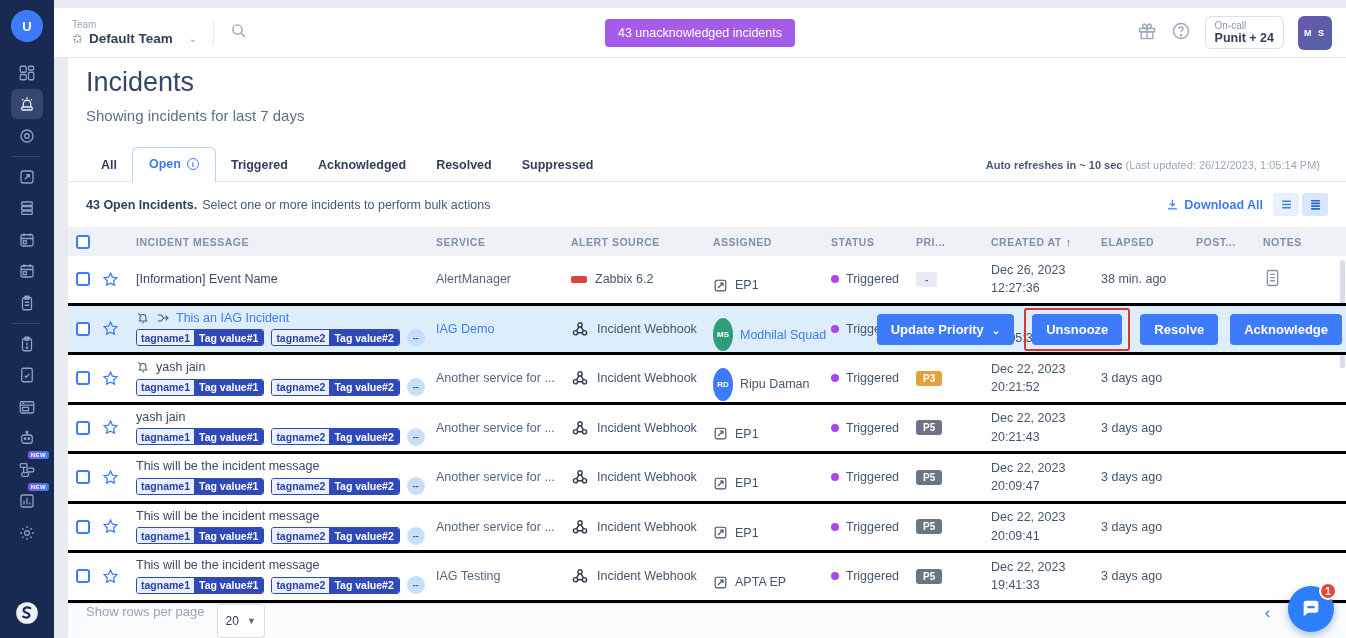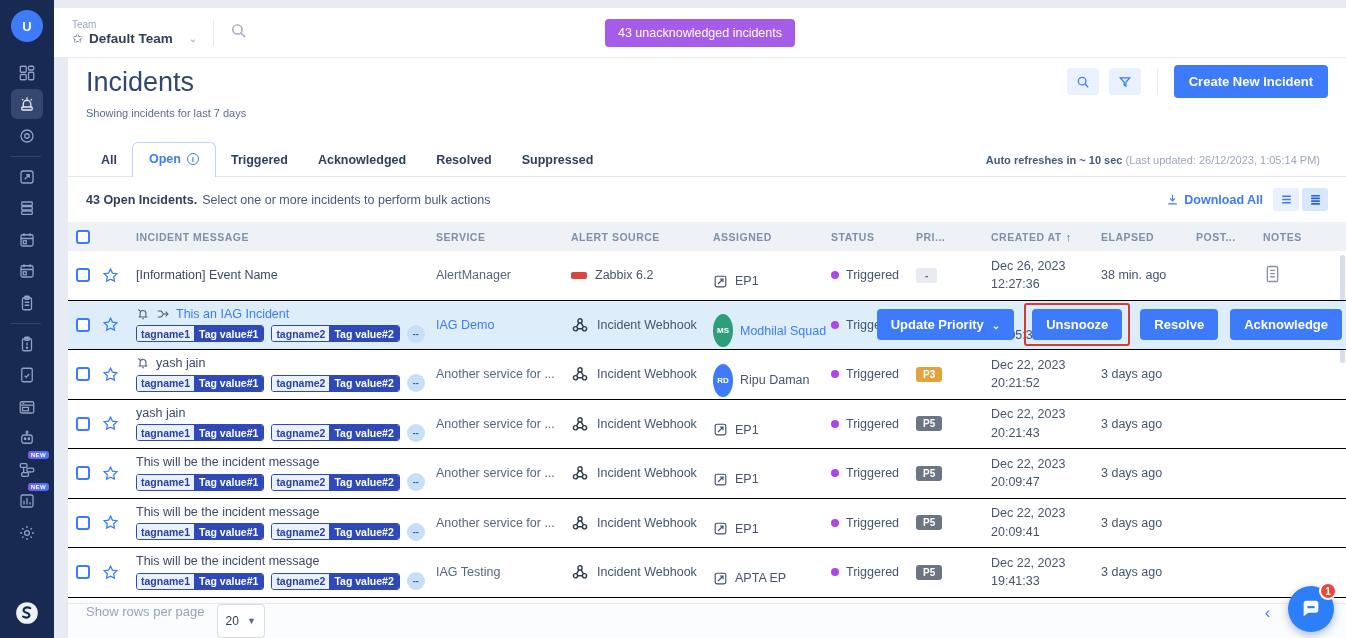--- a/index.html
+++ b/index.html
@@ -43,21 +43,21 @@
   .oncall-value { font-size:12.5px; font-weight:bold; color:#2f3f5c; }
   .user-avatar { width:34px; height:34px; border-radius:6px; background:linear-gradient(135deg,#6a58b4,#52619f);
     color:#fff; font-size:9px; font-weight:bold; display:flex; align-items:center; justify-content:center;
     letter-spacing:2px; cursor:pointer;}
 
   
   .card { position:absolute; left:68px; top:55px; width:1278px; height:583px; background:#fff;
     display:flex; flex-direction:column; }
   .page-head { padding:12px 18px 0 18px; position:relative; }
   .page-title { font-size:27px; color:#32466e; font-weight:400; }
-  .page-sub { font-size:11px; color:#5a6e8f; margin-top:9px; }
+  .page-sub { font-size:15px; color:#5a6e8f; margin-top:9px; }
   .head-actions { position:absolute; right:18px; top:10px; display:flex; align-items:center; gap:10px;}
   .icon-btn { width:32px; height:27px; background:#e9f1fe; border-radius:4px; border:none;
     display:flex; align-items:center; justify-content:center; cursor:pointer;}
   .icon-btn svg { width:14px; height:14px; stroke:#3e7bfa; fill:none; stroke-width:2.2;}
   .head-div { width:1px; height:26px; background:#e5e9f0; margin:0 6px;}
   .primary-btn { background:#3e7bfa; color:#fff; border:none; border-radius:4px; font-weight:bold;
     font-size:13px; padding:9px 15px; cursor:pointer; font-family:inherit;}
 
   
   .tabs-row { display:flex; align-items:flex-end; border-bottom:1px solid #e3e8ef; margin-top:22px;
@@ -87,21 +87,21 @@
 
   
   .grid-row { display:grid; padding-left:6px;
     grid-template-columns:28px 34px 300px 135px 142px 118px 85px 75px 110px 95px 67px 1fr;
     align-items:center; }
   .thead { background:#eef1f6; height:28px; font-size:10.5px; font-weight:bold; color:#7f90a9;
     letter-spacing:.5px; }
   .th { display:flex; align-items:center; gap:4px; }
   .sort-arrow { font-size:11px; color:#5a6e8f; }
   .tbody { position:relative; flex:1; overflow:hidden; }
-  .row { height:49.5px; border-bottom:1px solid #000000; position:relative; font-size:12.5px; color:#44566e;
+  .row { height:49.5px; border-bottom:3px solid #000000; position:relative; font-size:12.5px; color:#44566e;
     align-items:center; }
   .row.hovered { background:#ddeefa; }
   .cb { width:14px; height:14px; border:2px solid #3e7bfa; border-radius:3px; background:#fff;
     margin-left:2px; cursor:pointer;}
   .star { width:17px; height:17px; cursor:pointer;}
   .star svg { width:17px; height:17px; stroke:#3e7bfa; fill:none; stroke-width:1.8;}
   .msg-cell { display:flex; flex-direction:column; gap:4px; justify-content:center; }
   .msg-line { display:flex; align-items:center; gap:6px; color:#3a4a66;}
   .msg-line.link { color:#3e7bfa; }
   .msg-ic svg { width:14px; height:14px; stroke:#4a5a72; fill:none; stroke-width:1.8; display:block;}
@@ -296,41 +296,47 @@
       </div>
     </div>
     <div class="tb-div"></div>
     <div class="tb-search">
       <svg viewBox="0 0 24 24">
           <circle cx="10.5" cy="10.5" r="6.5"></circle>
           <path d="M15.5 15.5L21 21"></path>
         </svg>
     </div>
     <div class="unack-badge">43 unacknowledged incidents</div>
+    <div class="tb-right">
+      <span class="tb-icon">
+        <svg viewBox="0 0 24 24">
+            <rect x="3" y="9" width="18" height="4"></rect>
+            <rect x="5" y="13" width="14" height="8"></rect>
+            <path d="M12 9v12M12 9s-4 0-5-2 1-4 3-3 2 5 2 5zm0 0s4 0 5-2-1-4-3-3-2 5-2 5z"></path>
+          </svg>
+      </span>
+      <span class="tb-icon">
+        <svg viewBox="0 0 24 24">
+            <circle cx="12" cy="12" r="9"></circle>
+            <path d="M9.5 9.5a2.5 2.5 0 1 1 3.8 2.1c-.9.6-1.3 1-1.3 2"></path>
+            <circle cx="12" cy="17" r="0.7" fill="#9aa7bd"></circle>
+          </svg>
+      </span>
+      <div class="oncall">
+        <div class="oncall-label">On-call</div>
+        <div class="oncall-value">Punit + 24</div>
+      </div>
+      <div class="user-avatar">M S</div>
+    </div>
   </header>
 
   <main class="card">
     <div class="page-head">
       <h1 class="page-title">Incidents</h1>
       <div class="page-sub">Showing incidents for last 7 days</div>
-      <div class="head-actions">
-        <button class="icon-btn">
-          <svg viewBox="0 0 24 24">
-              <circle cx="10.5" cy="10.5" r="6.5"></circle>
-              <path d="M15.5 15.5L21 21"></path>
-            </svg>
-        </button>
-        <button class="icon-btn">
-          <svg viewBox="0 0 24 24">
-              <path d="M4 5h16l-6.5 7.5V19l-3-1.8v-4.7z"></path>
-            </svg>
-        </button>
-        <div class="head-div"></div>
-        <button class="primary-btn">Create New Incident</button>
-      </div>
     </div>
 
     <div class="tabs-row">
       <div id="tabs" style="display: flex; align-items: flex-end;">
           <div class="tab"><span>All</span></div>
           <div class="tab active">
             <span>Open</span>
             <span class="tab-info">i</span>
           </div>
           <div class="tab"><span>Triggered</span></div>

